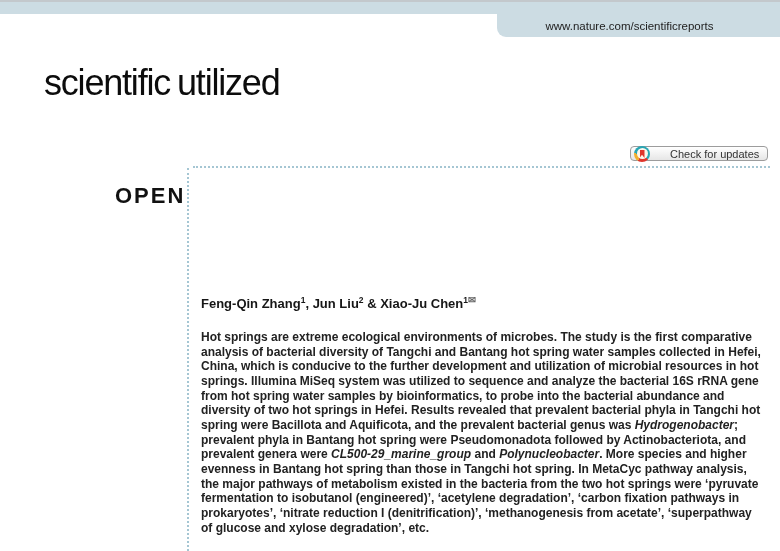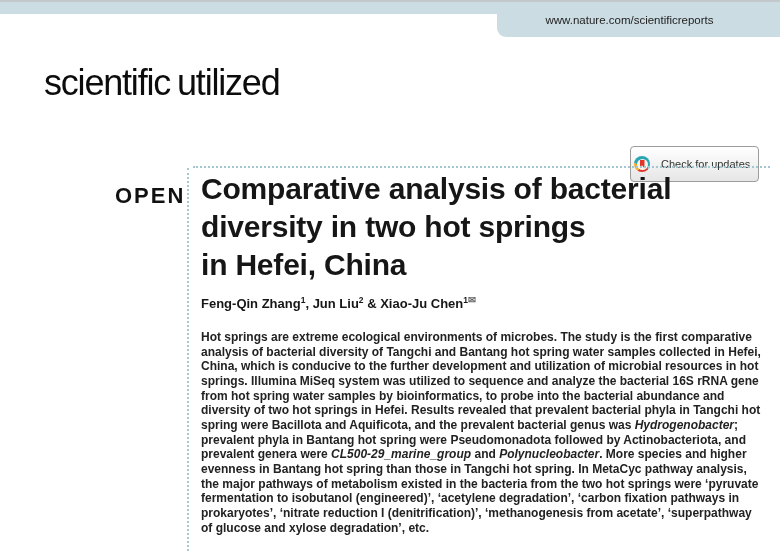--- a/index.html
+++ b/index.html
@@ -22,21 +22,21 @@
     background: var(--band, #ccdce3);
     border-top: 2px solid var(--band-edge, #c3c8cc);
   }
   .url-tab {
     position: absolute;
     top: 14px; right: 0;
     width: 283px; height: 23px;
     background: var(--band, #ccdce3);
     border-bottom-left-radius: 9px;
     display: flex;
-    align-items: flex-start;
+    align-items: center;
     justify-content: center;
     padding-right: 18px;
     font-size: 11.5px;
     color: #222;
     cursor: pointer;
   }
 
   
   .logo {
     position: absolute;
@@ -46,24 +46,24 @@
     color: #0c0c0c;
     white-space: nowrap;
   }
   .logo .bold { font-weight: 400; }
   .logo .light { font-weight: 400; margin-left: 7px; }
 
   
   .badge {
     position: absolute;
     left: 630px; top: 146px;
-    height: 36px;
+    height: 15px;
     display: flex;
     align-items: center;
-    gap: 11px;
+    gap: 20px;
     padding: 2px 8px 2px 3px;
     border: 1px solid #9c9c9c;
     border-radius: 4px;
     background: linear-gradient(#ffffff, #e6e6e6);
     font-size: 11px;
     color: #333;
     cursor: pointer;
   }
   .crossmark {
     position: relative;
@@ -164,25 +164,20 @@
   <div class="badge">
     <span class="crossmark"></span>
     <span>Check for updates</span>
   </div>
 
   <div class="hdots"></div>
   <div class="vdots"></div>
 
   <div class="open-label">OPEN</div>
 
-  <h1 class="title">
-    <div>Comparative analysis of bacterial</div>
-    <div>diversity in two hot springs</div>
-    <div>in Hefei, China</div>
-  </h1>
 
   <div class="authors">
     <span>Feng-Qin Zhang</span><sup>1</sup><span>, </span><span>Jun Liu</span><sup>2</sup><span> &amp; </span><span>Xiao-Ju Chen</span><sup>1</sup><sup><span class="env-icon">✉</span></sup>
   </div>
 
   <p class="abstract"><span>Hot springs are extreme ecological environments of microbes. The study is the first comparative analysis of bacterial diversity of Tangchi and Bantang hot spring water samples collected in Hefei, China, which is conducive to the further development and utilization of microbial resources in hot springs. Illumina MiSeq system was utilized to sequence and analyze the bacterial 16S rRNA gene from hot spring water samples by bioinformatics, to probe into the bacterial abundance and diversity of two hot springs in Hefei. Results revealed that prevalent bacterial phyla in Tangchi hot spring were Bacillota and Aquificota, and the prevalent bacterial genus was </span><span class="it">Hydrogenobacter</span><span>; prevalent phyla in Bantang hot spring were Pseudomonadota followed by Actinobacteriota, and prevalent genera were </span><span class="it">CL500-29_marine_group</span><span> and </span><span class="it">Polynucleobacter</span><span>. More species and higher evenness in Bantang hot spring than those in Tangchi hot spring. In MetaCyc pathway analysis, the major pathways of metabolism existed in the bacteria from the two hot springs were ‘pyruvate fermentation to isobutanol (engineered)’, ‘acetylene degradation’, ‘carbon fixation pathways in prokaryotes’, ‘nitrate reduction I (denitrification)’, ‘methanogenesis from acetate’, ‘superpathway of glucose and xylose degradation’, etc.</span></p>
 
 </div>
 
 </body></html>

